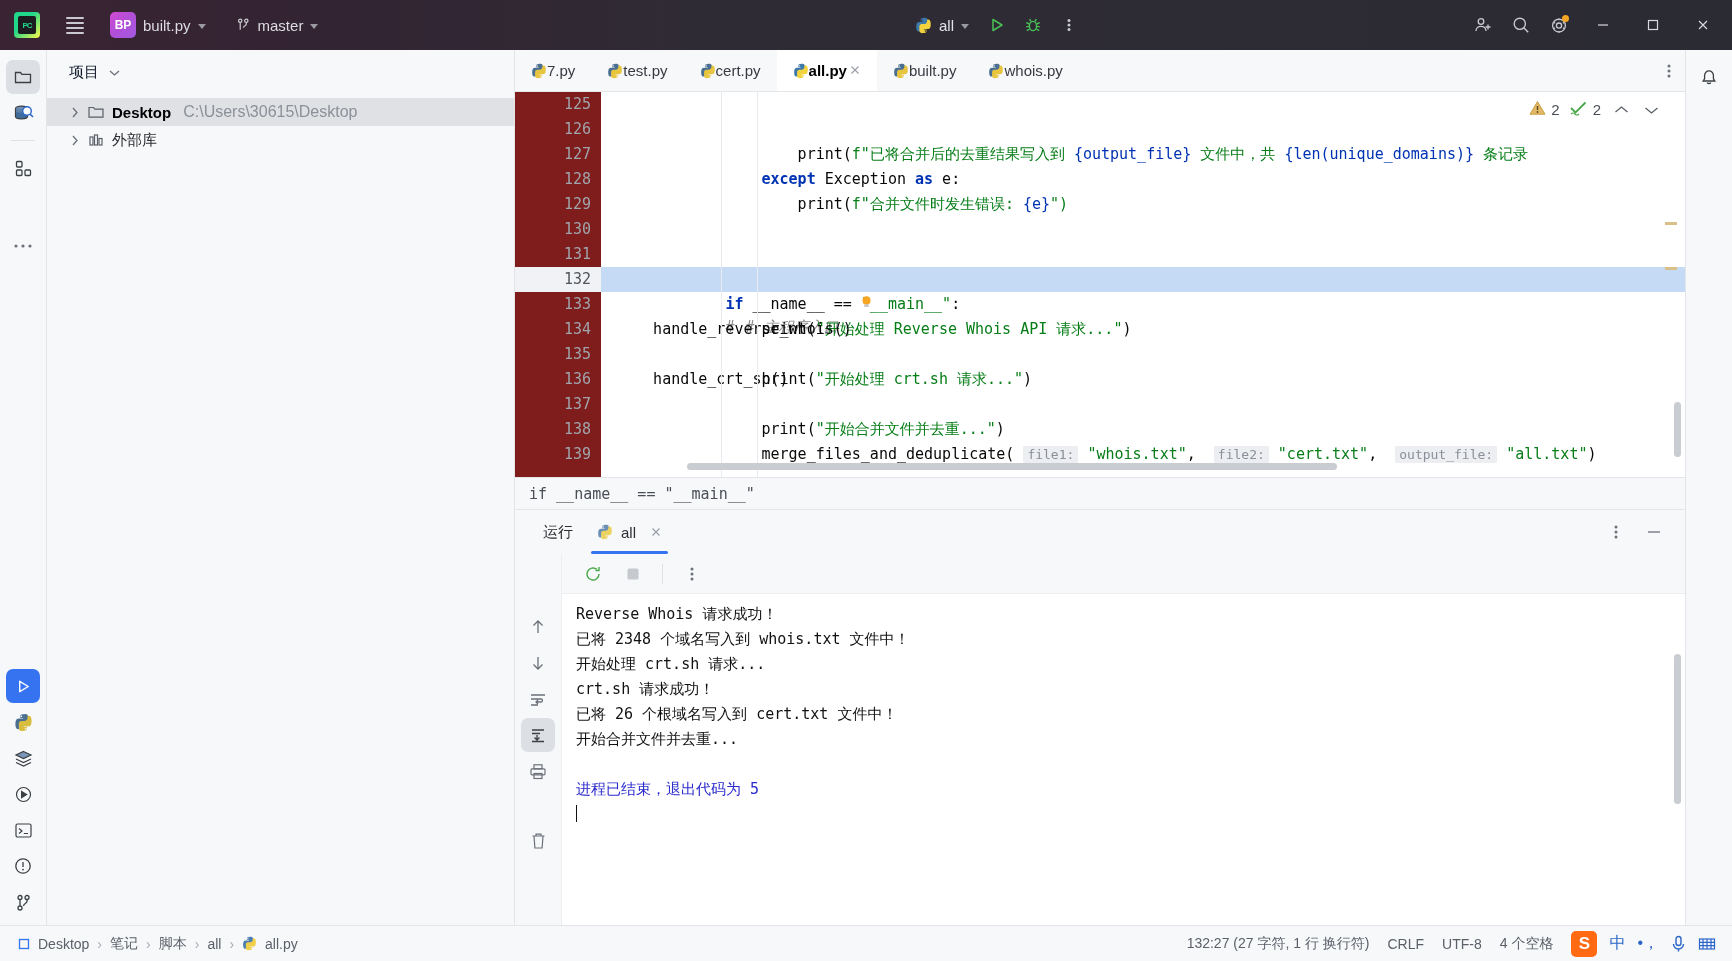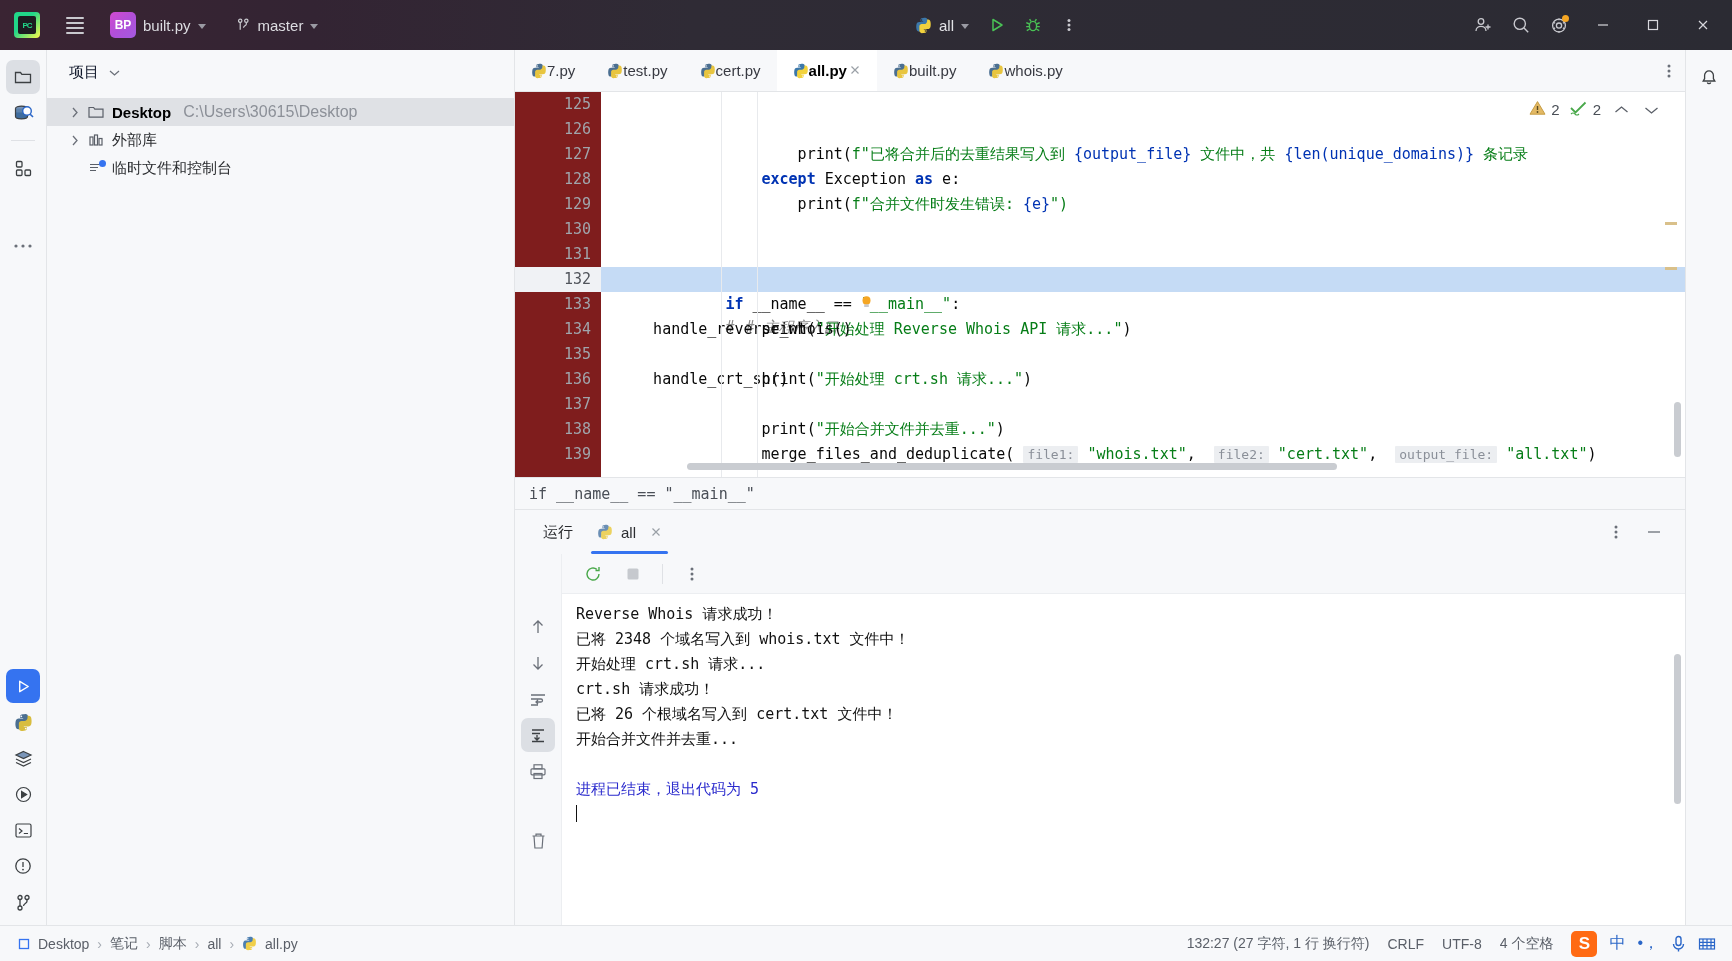--- a/index.html
+++ b/index.html
@@ -386,30 +386,20 @@
           </span>
           <span class="tree-icon">
             <svg width="16" height="14" viewBox="0 0 16 14" fill="none" stroke="#5a5f68" stroke-width="1.2">
               <rect x="2" y="4" width="3" height="8"></rect>
                 <rect x="6.5" y="2" width="3" height="10"></rect>
                 <rect x="11" y="5.5" width="3" height="6.5"></rect>
             </svg>
           </span>
           <span>外部库</span>
         </div>
-        <div class="tree-row">
-          <span class="tw-arrow"></span>
-          <span class="tree-icon" style="position:relative;">
-            <svg width="16" height="14" viewBox="0 0 16 14" fill="none" stroke="#5a5f68" stroke-width="1.2">
-              <path d="M2 3.5h10M2 6.5h8M2 9.5h6"></path>
-            </svg>
-            <span style="position:absolute;right:-1px;top:-1px;width:7px;height:7px;border-radius:50%;background:#3573f0;"></span>
-          </span>
-          <span>临时文件和控制台</span>
-        </div>
       </div>
     </div>
 
     <div class="centercol">
 
       <div class="tabs">
         <div class="tab">
           <span style="display:inline-flex;">
             <svg width="16" height="16" viewBox="0 0 16 16">
               <path d="M7.6 1c-2 0-2.4.8-2.4 1.9v1.3h2.5v.5H4c-1.3 0-2.3.7-2.6 2.2-.3 1.7-.3 2.7 0 4.5.2 1.3.9 2.2 2.2 2.2h1V12c0-1.4 1.2-2.7 2.7-2.7h2.4c1.2 0 2.2-1 2.2-2.2V3c0-1.2-1-2-2.2-2.2C9 .7 8.3 1 7.6 1zM6.2 2.2a.7.7 0 110 1.4.7.7 0 010-1.4z" fill="#4b6f91"></path>

